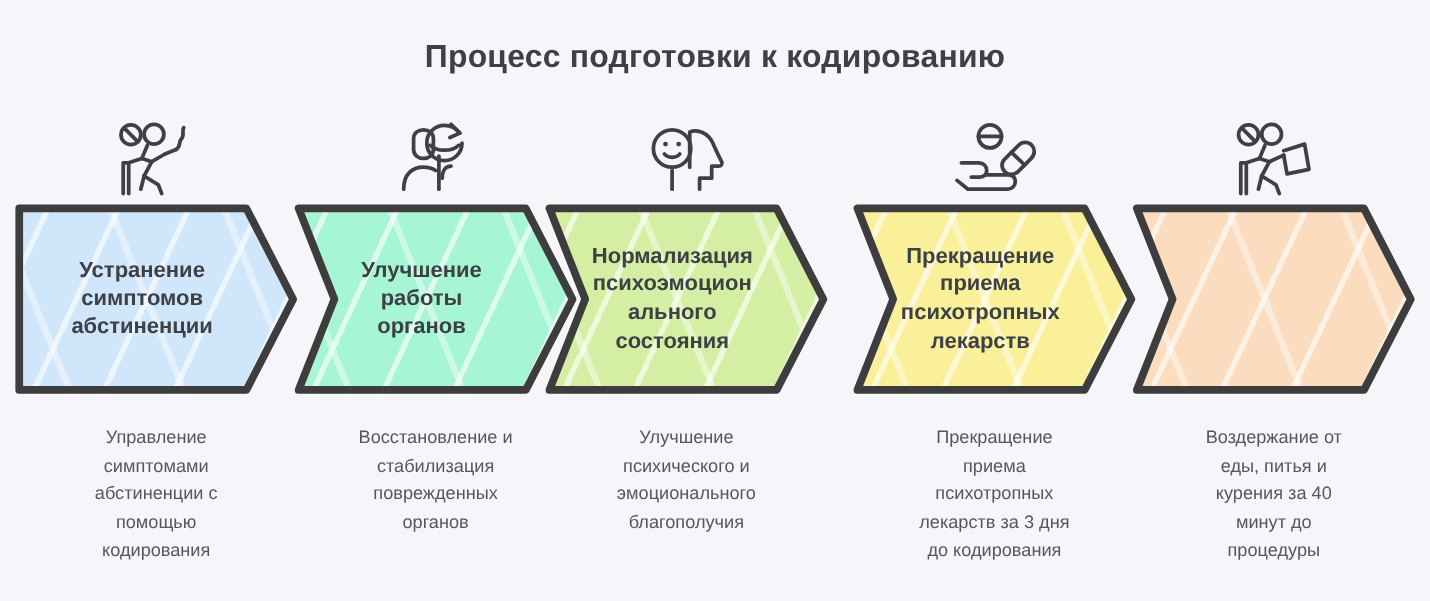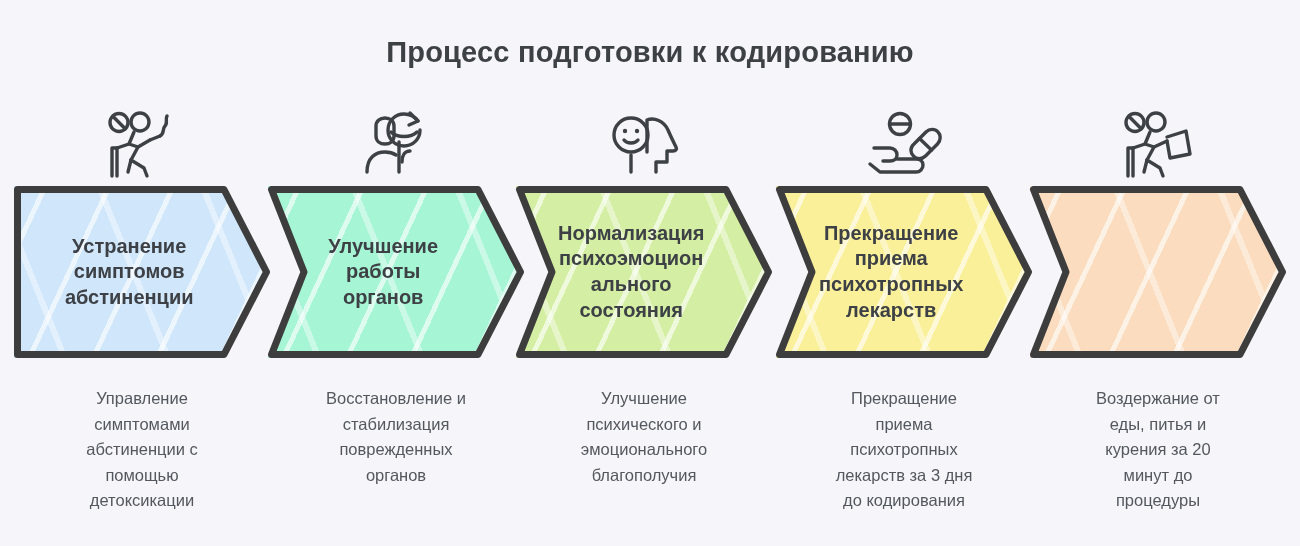--- a/index.html
+++ b/index.html
@@ -37,21 +37,21 @@
   }
 
   .step {
     position: absolute;
     top: 0;
     width: 256px;
     height: 440px;
   }
   .step-0 { left: 14px; }
   .step-1 { left: 268px; }
-  .step-2 { left: 516px; }
+  .step-2 { left: 496px; }
   .step-3 { left: 776px; }
   .step-4 { left: 1030px; }
 
   
   .icon-wrap {
     position: absolute;
     top: 0;
     left: 0;
     width: 256px;
     height: 82px;
@@ -184,21 +184,21 @@
         <path d="M3.5 3.5 L210 3.5 L252.5 86 L210 168.5 L3.5 168.5 Z" vector-effect="non-scaling-stroke"></path>
       </svg>
       <div class="banner-label">Устранение
 симптомов
 абстиненции</div>
     </div>
     <div class="caption">Управление
 симптомами
 абстиненции с
 помощью
-детоксикации</div>
+кодирования</div>
   </div>
 
   <div class="step step-1">
     <div class="icon-wrap">
       <svg viewBox="0 0 76 70">
         <g fill="none" stroke="#3d4045" stroke-width="3.4" stroke-linecap="round" stroke-linejoin="round">
           <path d="M18 26 L18 16 C18 11 22 8 27 8 C32 8 36 11 36 16 L36 26 C36 31 32 34 27 34 C22 34 18 31 18 26 Z"></path>
           <path d="M9 62 C9 48 17 42 27 42 C31 42 35 43 38 45"></path>
           <line x1="41" y1="32" x2="41" y2="62"></line>
           <path d="M44 52 C44 45 47 41 52 41"></path>
@@ -305,18 +305,18 @@
     </div>
     <div class="banner">
       <div class="banner-shape" style="background: rgb(251, 220, 190);"></div>
       <div class="banner-texture"></div>
       <svg class="banner-outline" viewBox="0 0 256 172" preserveAspectRatio="none">
         <path d="M3.5 3.5 L210 3.5 L252.5 86 L210 168.5 L3.5 168.5 L36 86 Z" vector-effect="non-scaling-stroke"></path>
       </svg>
     </div>
     <div class="caption">Воздержание от
 еды, питья и
-курения за 20
+курения за 40
 минут до
 процедуры</div>
   </div>
 
 </div>
 
 </body></html>

